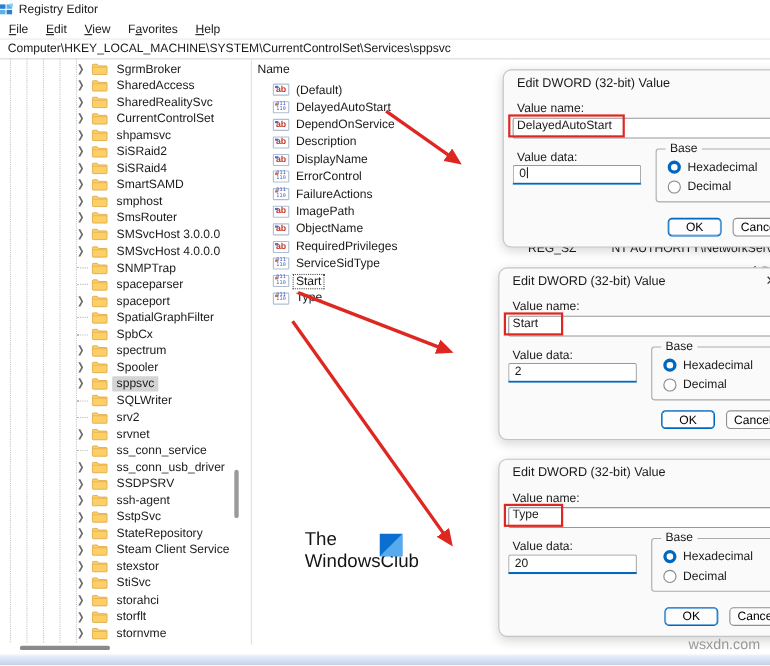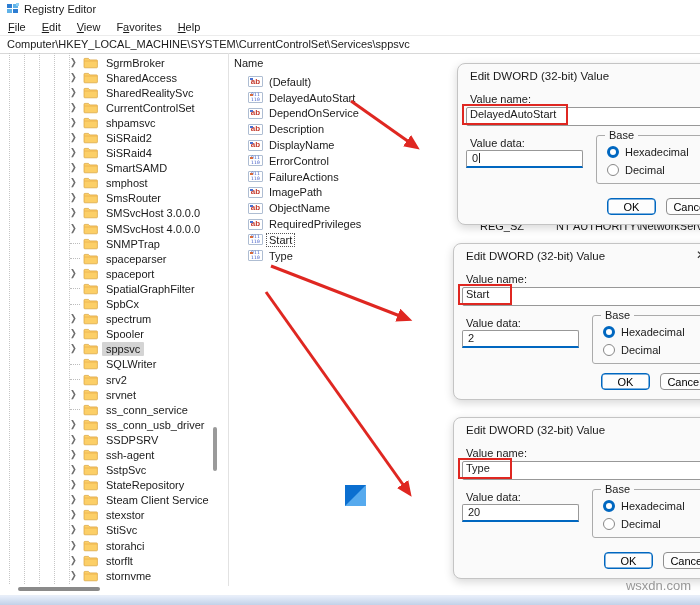--- a/index.html
+++ b/index.html
@@ -1,19 +1,19 @@
 <!DOCTYPE html>
 <html><head>
 <meta charset="utf-8">
 <style>
   html,body{margin:0;padding:0;background:#fff;}
   #screen{position:relative;width:700px;height:605px;background:#fff;overflow:hidden;
           font-family:"Liberation Sans",sans-serif;font-size:11px;color:#1a1a1a;}
   
-  .titlebar{position:absolute;top:0;left:0;right:0;height:18px;display:flex;align-items:center;gap:5px;padding-left:7px;background:#fff;}
+  .titlebar{position:absolute;top:0;left:0;right:0;height:18px;display:flex;align-items:center;gap:5px;padding-left:0;background:#fff;}
   .apptitle{font-size:11px;}
   .menubar{position:absolute;top:18px;left:0;right:0;height:17px;display:flex;align-items:center;background:#fff;}
   .mitem{padding:0 8px;font-size:11px;}
   .addressbar{position:absolute;top:35px;left:0;right:0;height:17px;line-height:17px;padding-left:7px;
               border-top:1px solid #ececec;border-bottom:1px solid #d8d8d8;background:#fff;white-space:nowrap;}
   
   .treepanel{position:absolute;top:53px;left:0;width:212px;height:532px;overflow:hidden;padding-top:2px;box-sizing:border-box;}
   .guide{position:absolute;top:53px;height:531px;width:0;border-left:1px dotted #c6c6c6;}
   .g1{left:9px}.g2{left:24px}.g3{left:39px}.g4{left:54px}.g5{left:69px}
   .trow{height:15.1px;display:flex;align-items:center;padding-left:70px;white-space:nowrap;}
@@ -534,20 +534,27 @@
           <span class="vicon str">
             <i>ab</i>
           </span>
           <span class="vname">RequiredPrivileges</span>
         </div>
         <div class="vrow">
           <span class="vicon dw">
             <b>011</b>
             <b>110</b>
           </span>
+          <span class="vname">ServiceSidType</span>
+        </div>
+        <div class="vrow">
+          <span class="vicon dw">
+            <b>011</b>
+            <b>110</b>
+          </span>
           <span class="vname focus">Start</span>
         </div>
         <div class="vrow">
           <span class="vicon dw">
             <b>011</b>
             <b>110</b>
           </span>
           <span class="vname">Type</span>
         </div>
       </div>
@@ -635,20 +642,24 @@
     <defs>
       <marker id="ah" markerWidth="5.5" markerHeight="4.6" refX="0.8" refY="2.3" orient="auto" markerUnits="strokeWidth">
         <path d="M0,0 L5.2,2.3 L0,4.6 Z" fill="#df2721"></path>
       </marker>
     </defs>
     <line x1="351" y1="101" x2="409" y2="142" stroke="#df2721" stroke-width="3" marker-end="url(#ah)"></line>
     <line x1="271" y1="266" x2="400" y2="316" stroke="#df2721" stroke-width="3" marker-end="url(#ah)"></line>
     <line x1="266" y1="292" x2="404" y2="486" stroke="#df2721" stroke-width="3" marker-end="url(#ah)"></line>
   </svg>
 
+  <div class="wm">
+    <div>The</div>
+    <div>WindowsClub</div>
+  </div>
   <svg class="wmlogo" width="21" height="21" viewBox="0 0 21 21">
     <rect x="0" y="0" width="21" height="21" fill="#0b6fd0"></rect>
     <polygon points="0,21 21,0 21,21" fill="#56aaee"></polygon>
   </svg>
   <span class="sitewm">wsxdn.com</span>
   <div class="footer"></div>
 
 <span class="fragment" style="top: 118px;">psv</span>
     <span class="fragment" style="top: 144px;">psv</span>
     <span class="fragment" style="top: 170px;">00 (</span>

